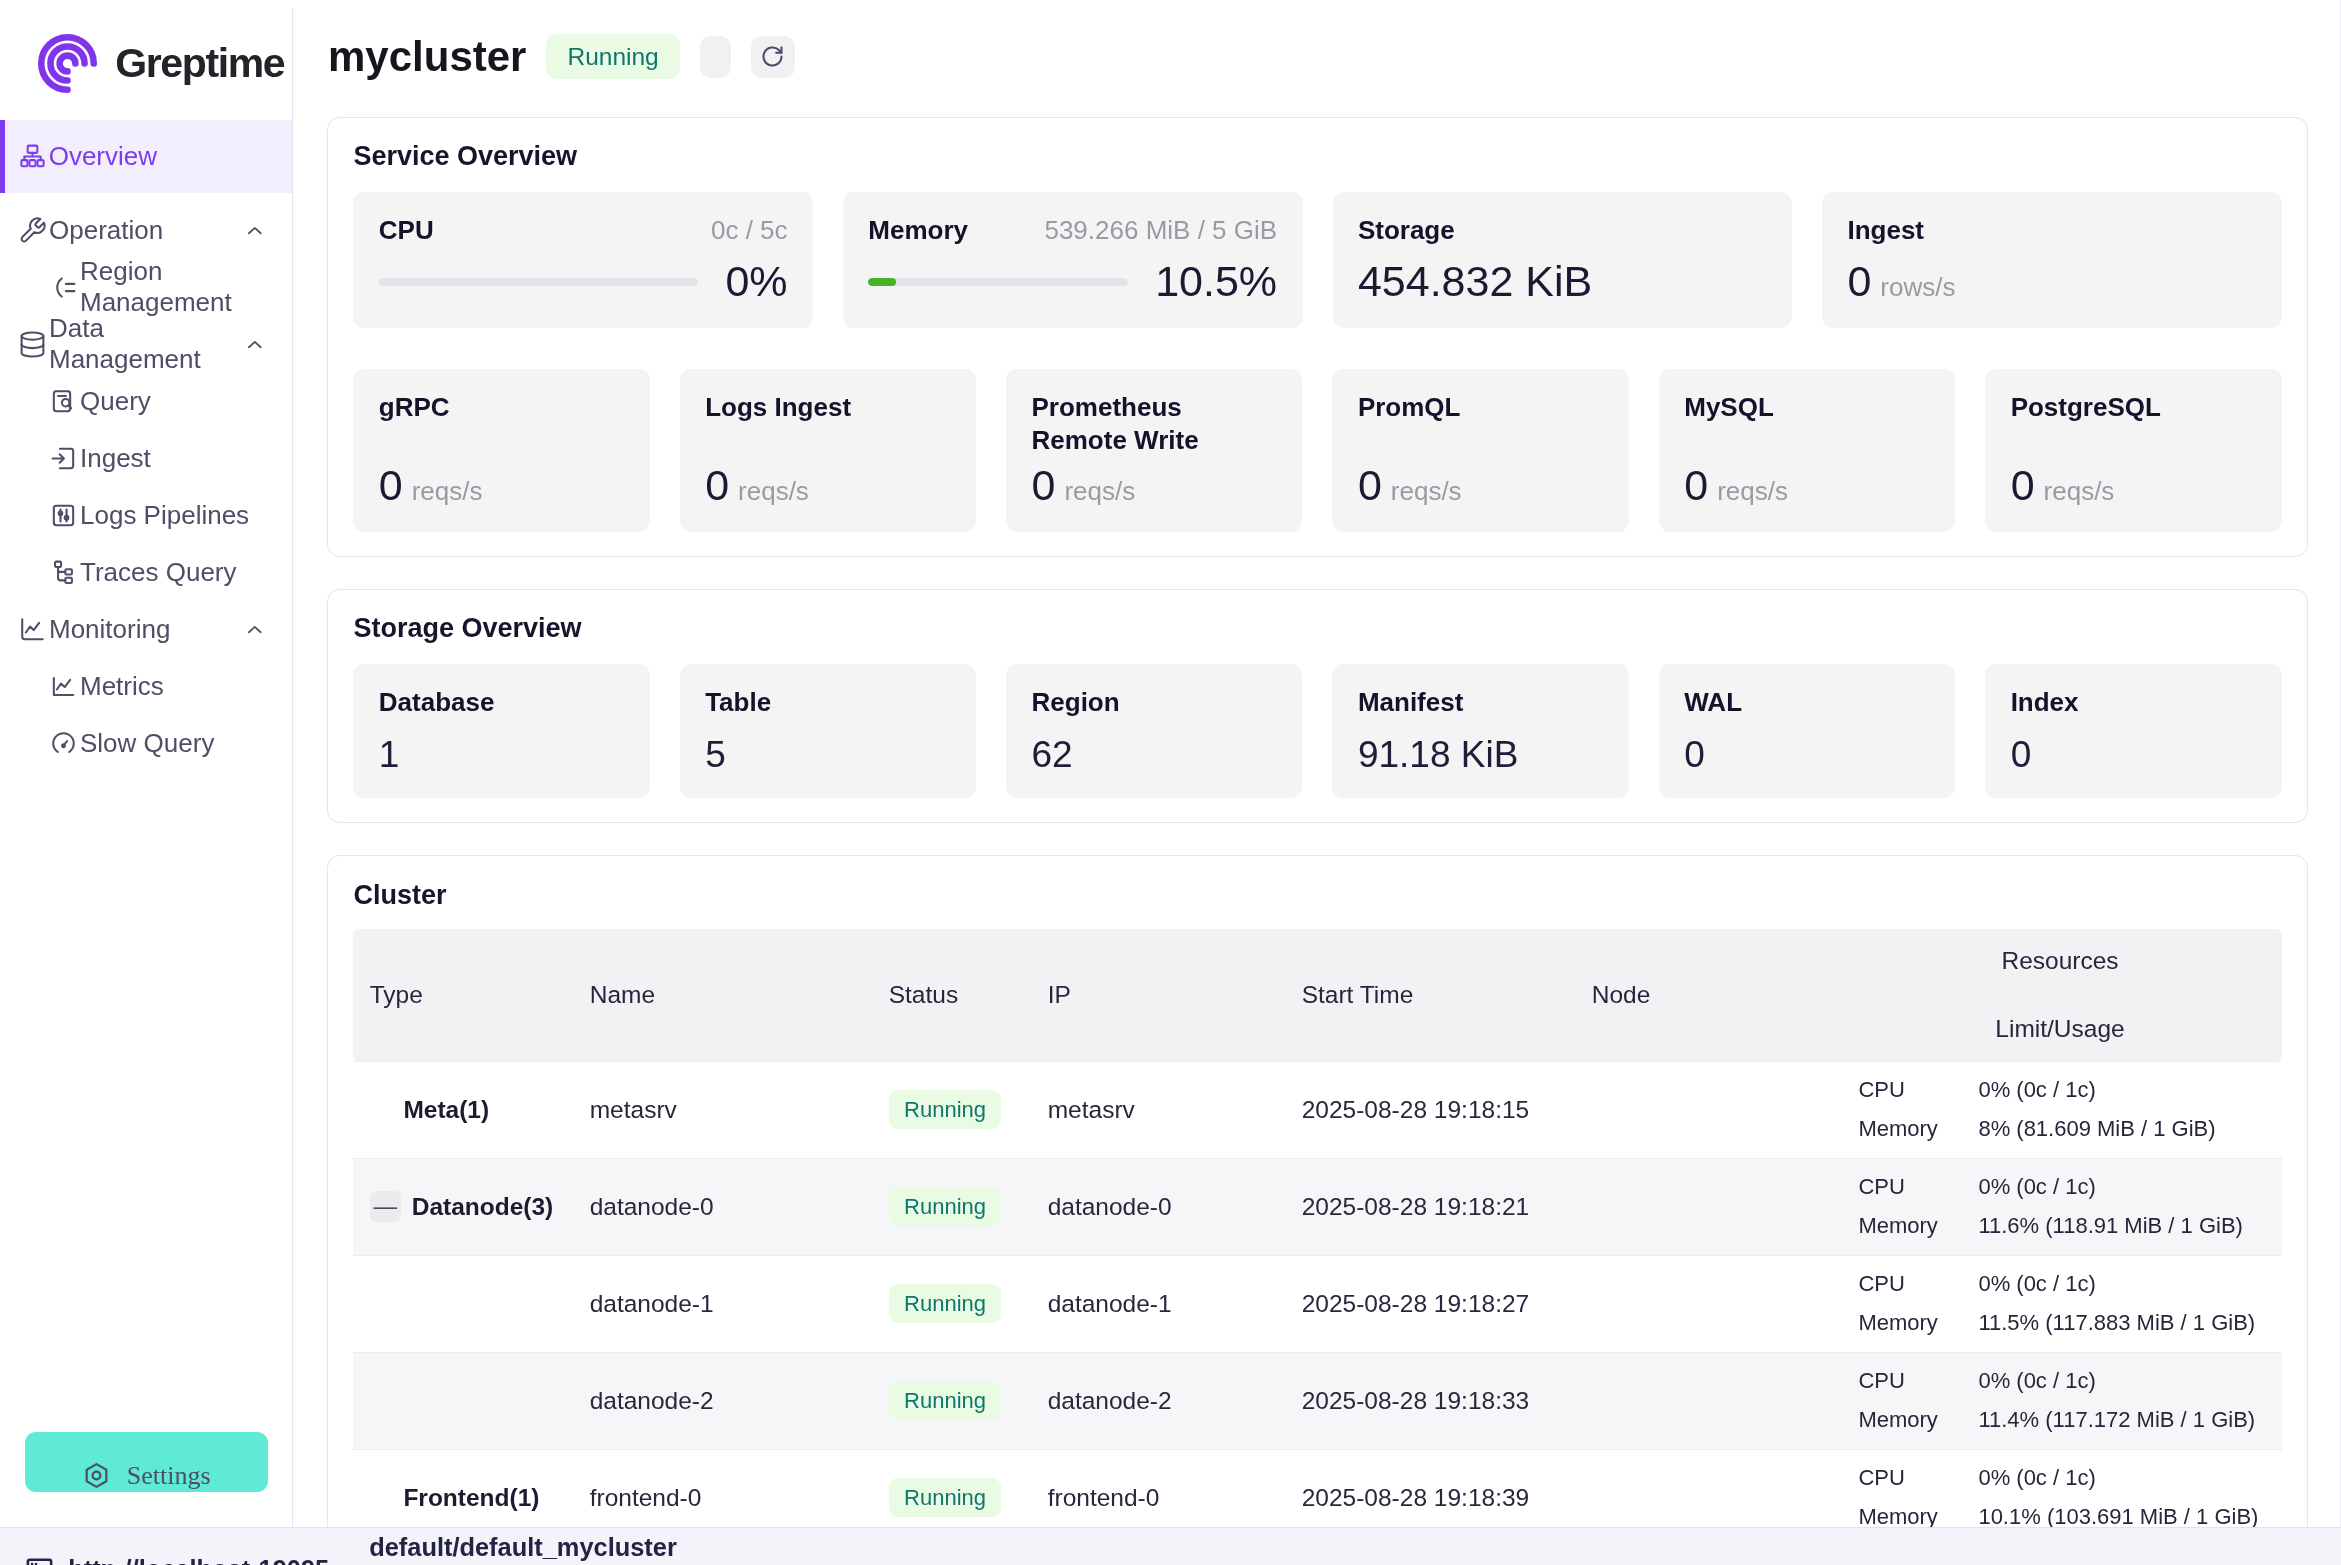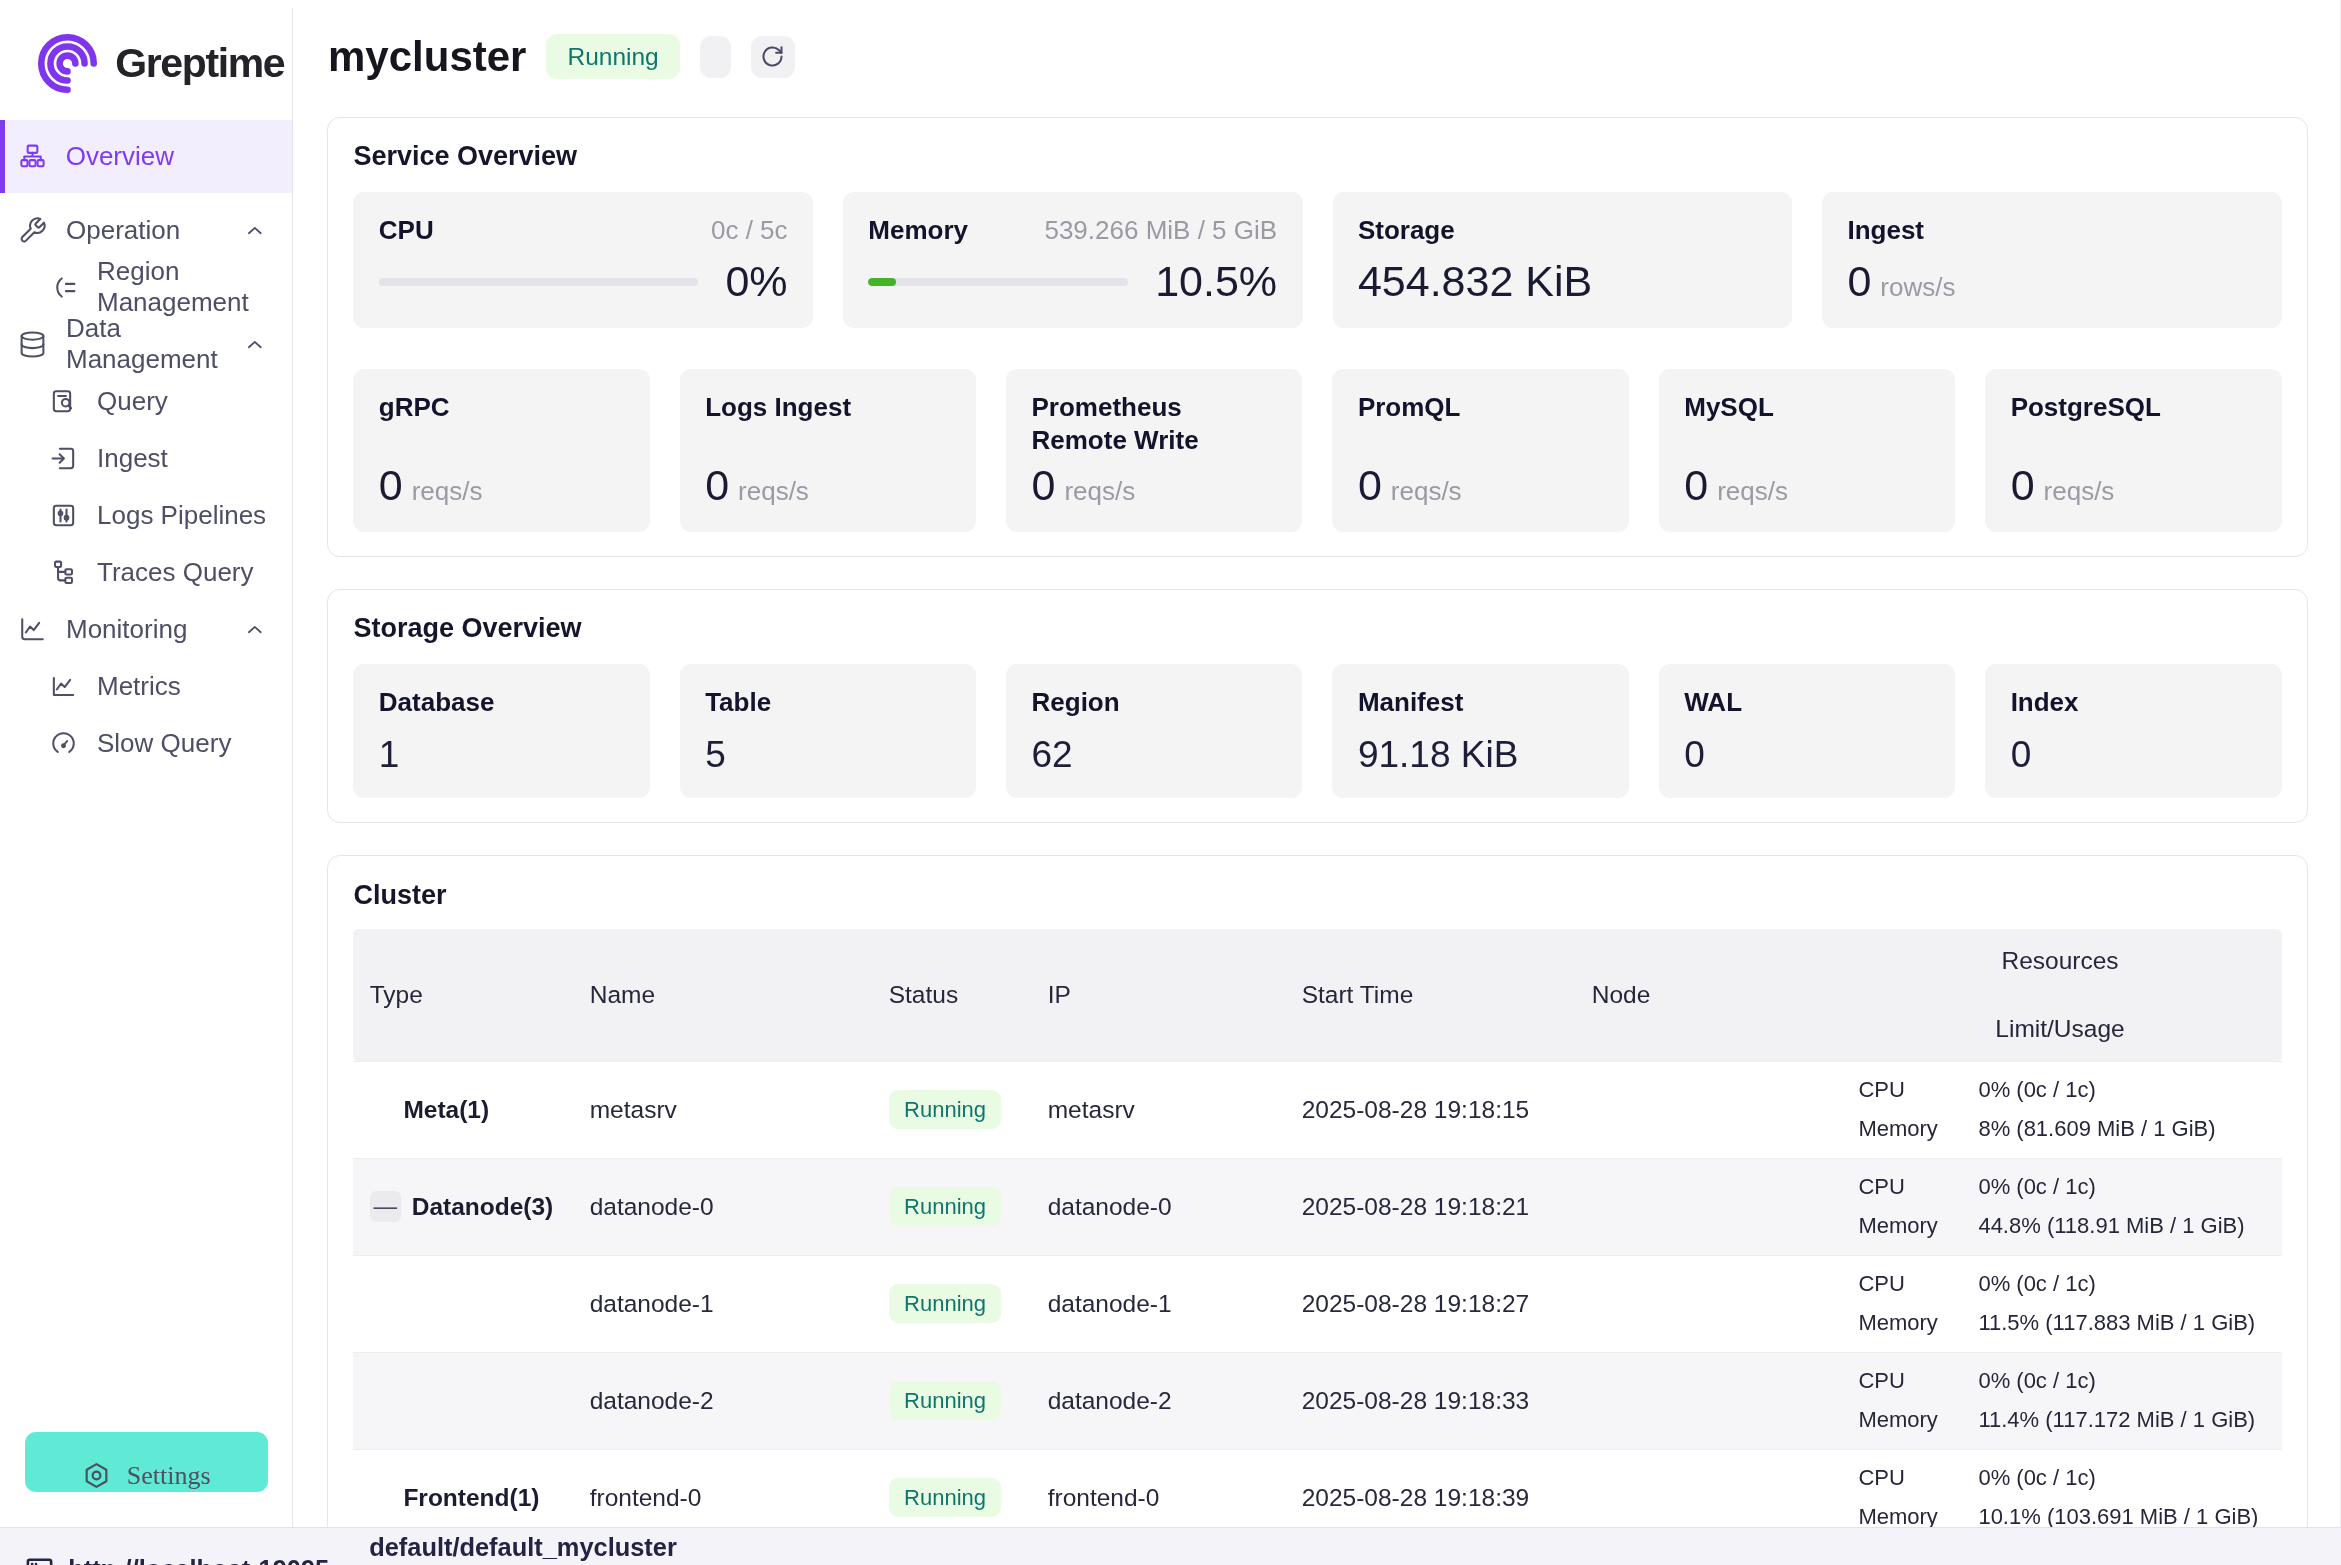--- a/index.html
+++ b/index.html
@@ -7,21 +7,21 @@
   .page{position:relative;width:2342px;height:1566px;background:#fff;overflow:hidden;}
   .page::after{content:'';position:absolute;right:0;top:0;bottom:38px;width:1.8px;background:#ececf0;}
 
   
   .sidebar{position:absolute;left:0;top:8px;bottom:38px;width:293px;box-sizing:border-box;
            border-right:0.9px solid #e6e6ea;background:#fff;display:flex;flex-direction:column;}
   .logo{display:flex;align-items:center;gap:16.3px;padding:23.6px 0 12.7px 36px;}
   .logo-mark{width:63px;height:63px;flex:0 0 auto;}
   .logo-text{font-size:41px;font-weight:800;color:#232329;letter-spacing:-1.4px;}
   .nav{flex:1 1 auto;margin-top:12.7px;}
-  .nav-item{display:flex;align-items:center;gap:19px;height:57px;padding-left:18px;
+  .nav-item{display:flex;align-items:center;gap:2px;height:57px;padding-left:18px;
             color:#4e4e66;font-size:26px;cursor:pointer;box-sizing:border-box;}
   .nav-item.child{padding-left:49px;}
   .nav-item.active{height:73px;background:#f3eefe;color:#7f3bf0;border-left:5.4px solid #7f3bf0;
                    padding-left:12.7px;margin-bottom:9px;font-weight:400;}
   .nav-icon{width:29px;height:29px;flex:0 0 auto;}
   .chevron{width:23.6px;height:23.6px;margin-left:auto;margin-right:25.4px;flex:0 0 auto;}
   .settings-btn{margin:0 24.5px 36px 24.5px;height:60px;background:#5eead4;border:none;border-radius:11px;
                 display:flex;align-items:flex-end;justify-content:center;gap:14.5px;
                 font-family:Liberation Serif, serif;font-size:26px;color:#4e4e66;cursor:pointer;}
   .settings-btn svg{width:31px;height:31px;}
@@ -402,21 +402,21 @@
           </div>
           <div class="cell">datanode-0</div>
           <div class="cell"><span class="badge small">Running</span></div>
           <div class="cell">datanode-0</div>
           <div class="cell">2025-08-28 19:18:21</div>
           <div class="cell"></div>
           <div class="res">
             <span>CPU</span>
             <span>0% (0c / 1c)</span>
             <span>Memory</span>
-            <span>44.8% (118.91 MiB / 1 GiB)</span>
+            <span>11.6% (118.91 MiB / 1 GiB)</span>
           </div>
         </div>
 
         <div class="trow">
           <div class="cell-type"></div>
           <div class="cell">datanode-1</div>
           <div class="cell"><span class="badge small">Running</span></div>
           <div class="cell">datanode-1</div>
           <div class="cell">2025-08-28 19:18:27</div>
           <div class="cell"></div>

